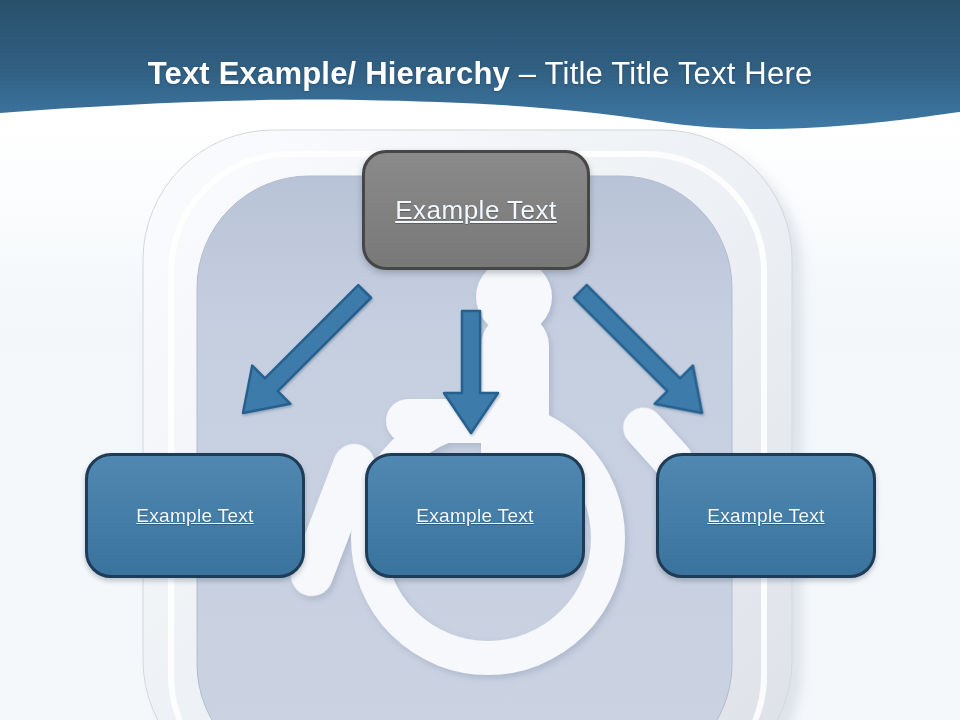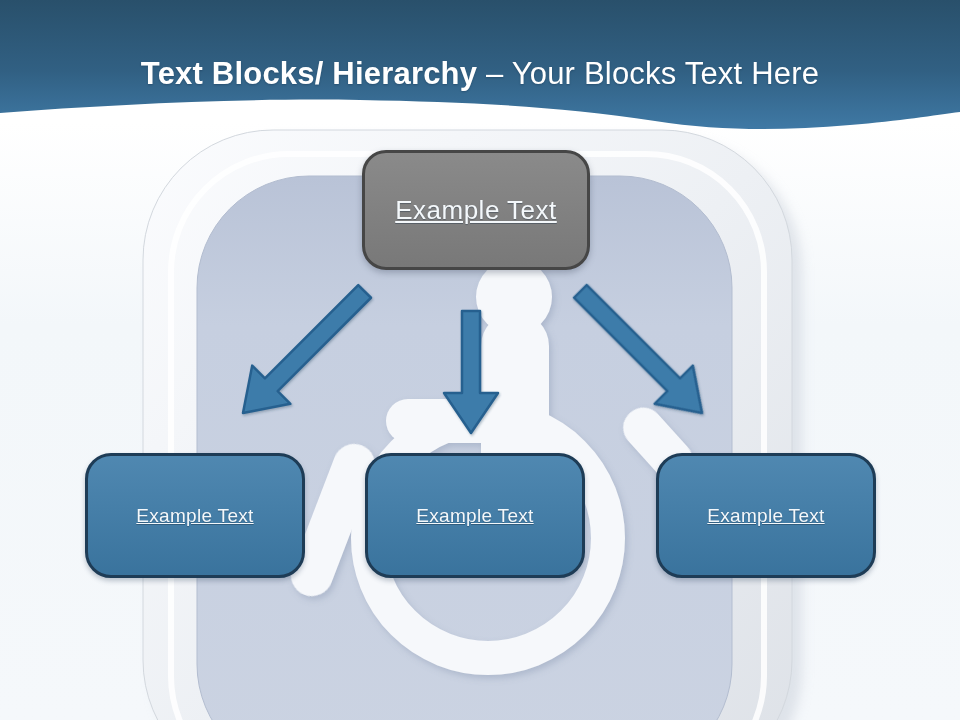--- a/index.html
+++ b/index.html
@@ -147,16 +147,16 @@
       </linearGradient>
     </defs>
     <path fill="url(#headerGrad)" d="M0,0 H960 V112
              C 935,115 900,121 850,125
              C 780,131 720,131 655,121
              C 555,106 470,102 360,100
              C 250,98 115,104 0,113 Z"></path>
   </svg>
 
   <div class="slide-title">
-    <span class="t-bold">Text Blocks/ Hierarchy</span><span class="t-light"> – Your Blocks Text Here</span>
+    <span class="t-bold">Text Example/ Hierarchy</span><span class="t-light"> – Title Title Text Here</span>
   </div>
 
 </div>
 
 </body></html>

